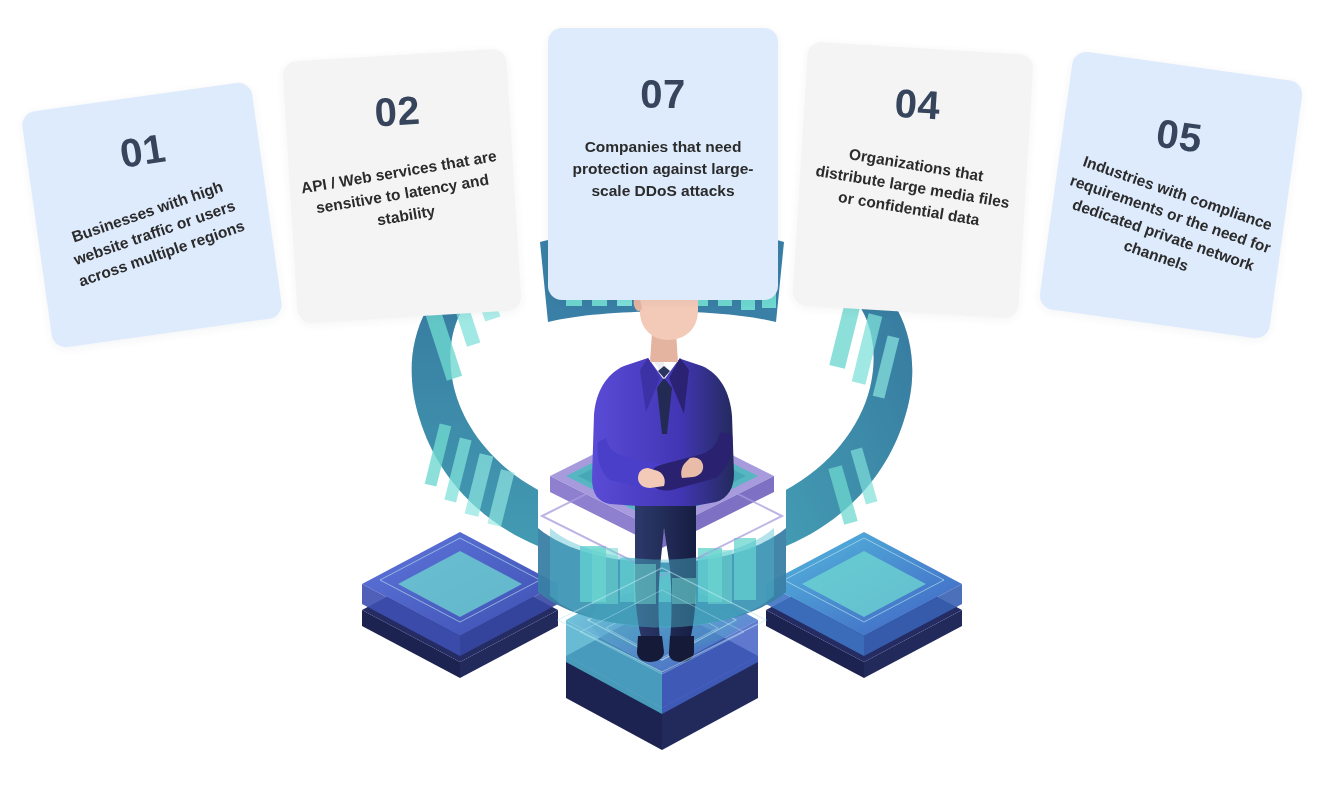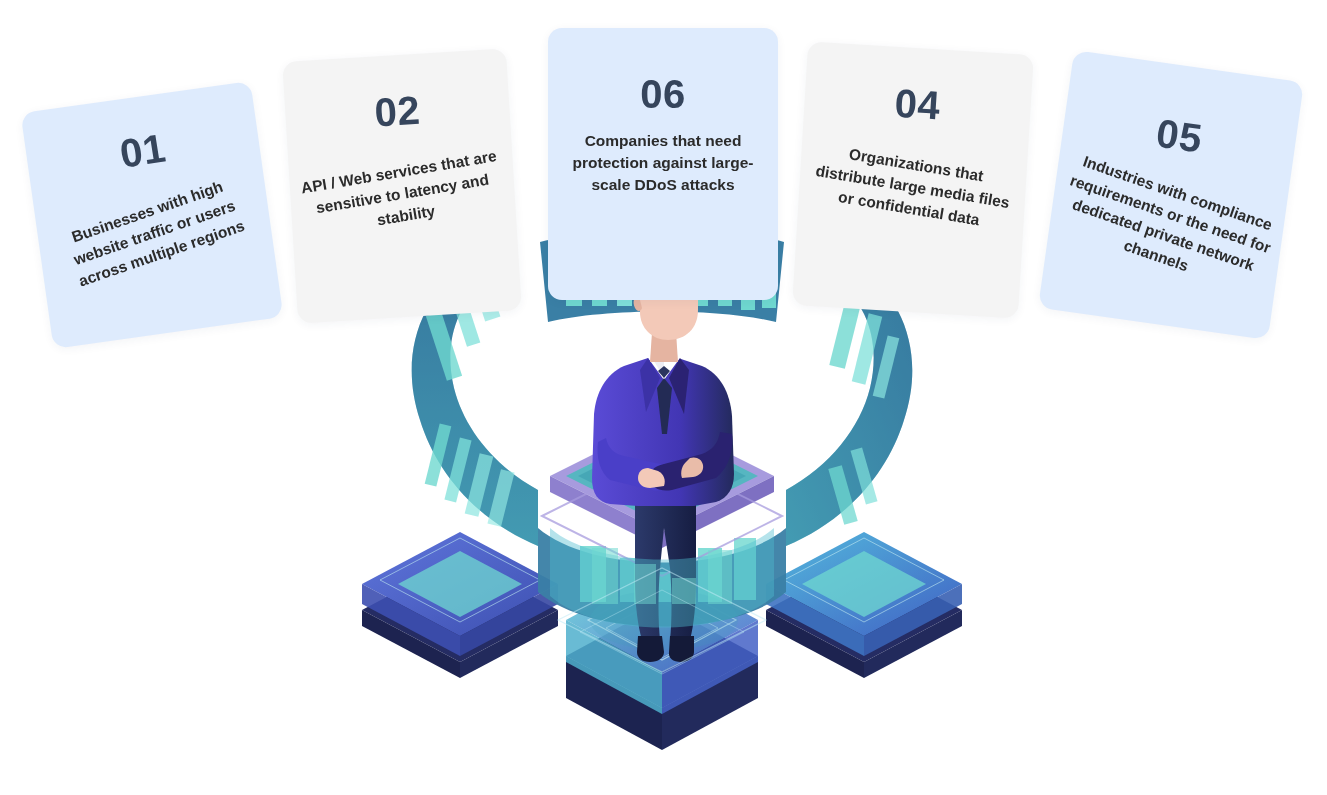--- a/index.html
+++ b/index.html
@@ -84,21 +84,21 @@
 
   
   #card-3 {
     left: 548px; top: 28px;
     width: 230px; height: 272px;
     background: #DEEBFD;
     transform: rotate(0deg);
   }
   #card-3 .card-inner { top: 46px; }
   #card-3 .card-text {
-    margin-top: 16px;
+    margin-top: 22px;
     width: 206px;
   }
 
   
   #card-4 {
     left: 800px; top: 48px;
     width: 226px; height: 264px;
     background: #F4F4F4;
     transform: rotate(3.5deg);
   }
@@ -332,21 +332,21 @@
 
   <div class="card" id="card-2">
     <div class="card-inner">
       <div class="card-number">02</div>
       <div class="card-text">API / Web services that are sensitive to latency and stability</div>
     </div>
   </div>
 
   <div class="card" id="card-3">
     <div class="card-inner">
-      <div class="card-number">06</div>
+      <div class="card-number">07</div>
       <div class="card-text">Companies that need protection against large-scale DDoS attacks</div>
     </div>
   </div>
 
   <div class="card" id="card-4">
     <div class="card-inner">
       <div class="card-number">04</div>
       <div class="card-text">Organizations that distribute large media files or confidential data</div>
     </div>
   </div>

